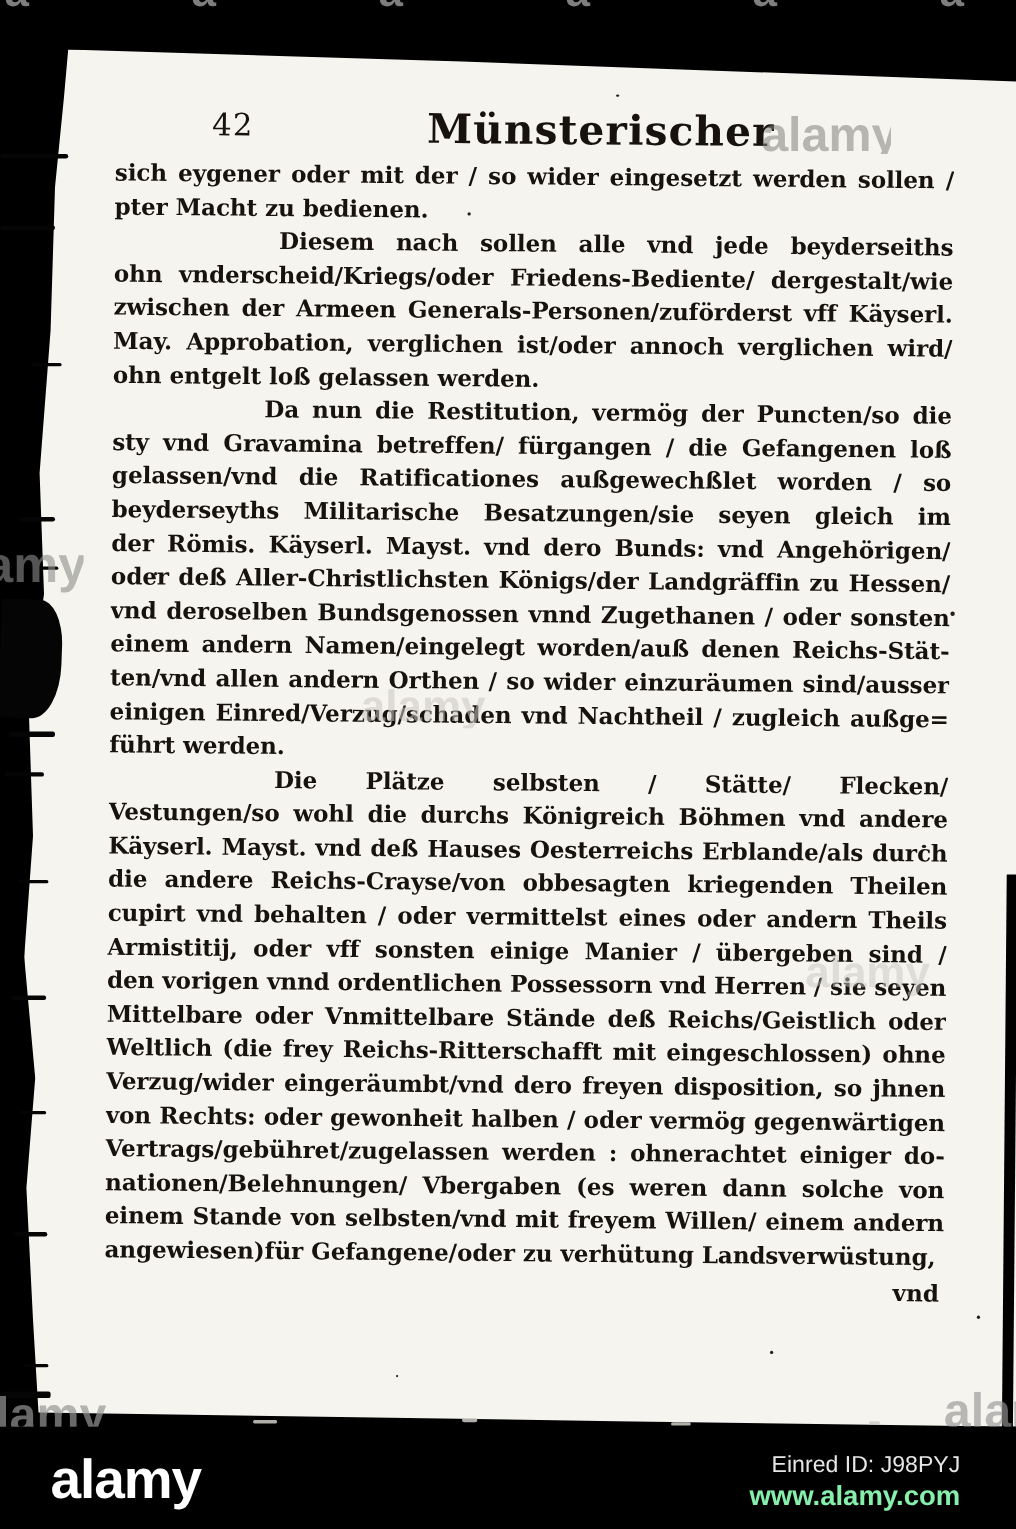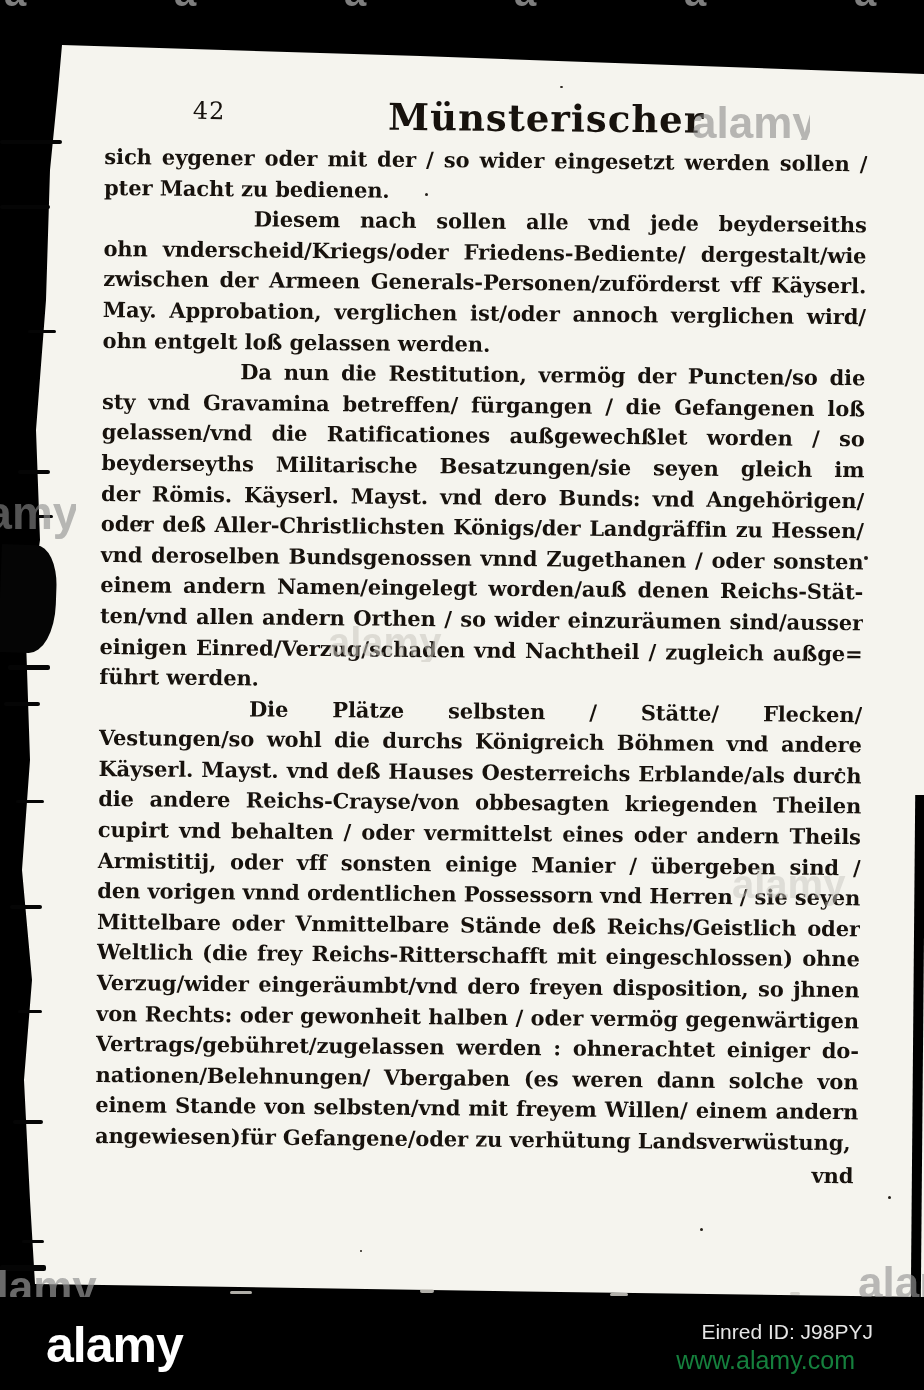--- a/index.html
+++ b/index.html
@@ -22,21 +22,21 @@
   .blob{position:absolute;background:#050505;}
   .speck{position:absolute;background:#241f19;border-radius:50%;}
   .right-strip{position:absolute;left:913px;top:795px;width:10px;height:508px;background:#000;transform:rotate(0.5deg);}
   
   .page-content{
     position:absolute;left:105px;top:92px;width:763px;
     transform:rotate(0.55deg);transform-origin:0 0;
     color:#17120d;
   }
   .header-row{position:relative;height:50px;}
-  .page-num{position:absolute;left:88px;top:4px;font-size:24px;font-weight:400;letter-spacing:1px;text-align:center;}
+  .page-num{position:absolute;left:88px;top:4px;font-size:28px;font-weight:400;letter-spacing:1px;text-align:center;}
   .running-title{text-align:center;padding-left:120px;font-size:37px;font-weight:700;letter-spacing:1px;}
   .body-text{margin-top:0;}
   .line{
     font-size:21px;font-weight:700;line-height:30.6px;letter-spacing:-0.1px;
     text-align:justify;text-align-last:justify;text-justify:inter-word;
     white-space:normal;height:30.6px;overflow:hidden;
   }
   .line.last{text-align-last:left;}
   .catchword{
     font-size:21px;font-weight:700;line-height:30.6px;text-align:right;padding-right:4px;margin-top:2px;
@@ -53,22 +53,22 @@
   .edge-frag{position:absolute;background:#cfcdc5;opacity:.85;border-radius:2px;}
   .brand-logo{
     position:absolute;left:46px;top:1316px;font-family:"Liberation Sans",sans-serif;
     font-weight:700;font-size:50px;color:#fff;letter-spacing:-1px;
   }
   .image-id{
     position:absolute;right:51px;top:1320px;font-family:"Liberation Sans",sans-serif;
     font-size:21px;color:#e6e6e6;
   }
   .site-url{
-    position:absolute;right:69px;top:1346px;font-family:"Liberation Sans",sans-serif;
-    font-weight:400;font-size:25px;color:#15803d;
+    position:absolute;right:51px;top:1346px;font-family:"Liberation Sans",sans-serif;
+    font-weight:700;font-size:25px;color:#86efac;
   }
 </style>
 </head>
 <body>
 
 <div class="page"></div>
 
 <div>
   <div class="streak" style="left:0;top:140px;width:62px;height:4px;"></div>
   <div class="streak" style="left:0;top:205px;width:50px;height:4px;"></div>

